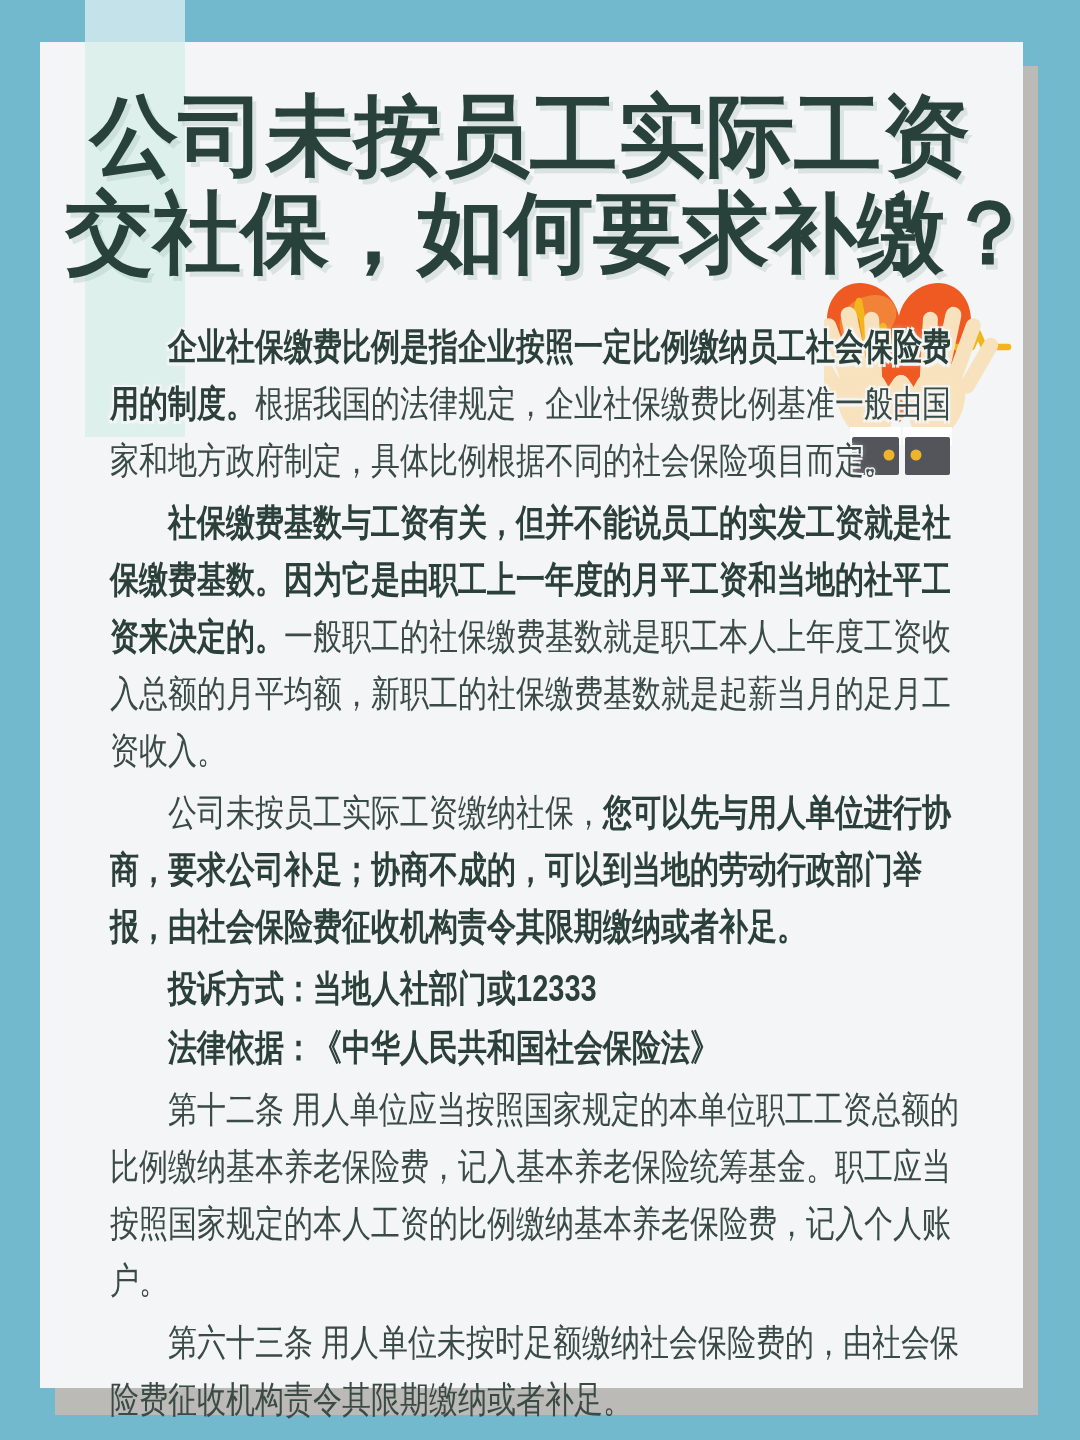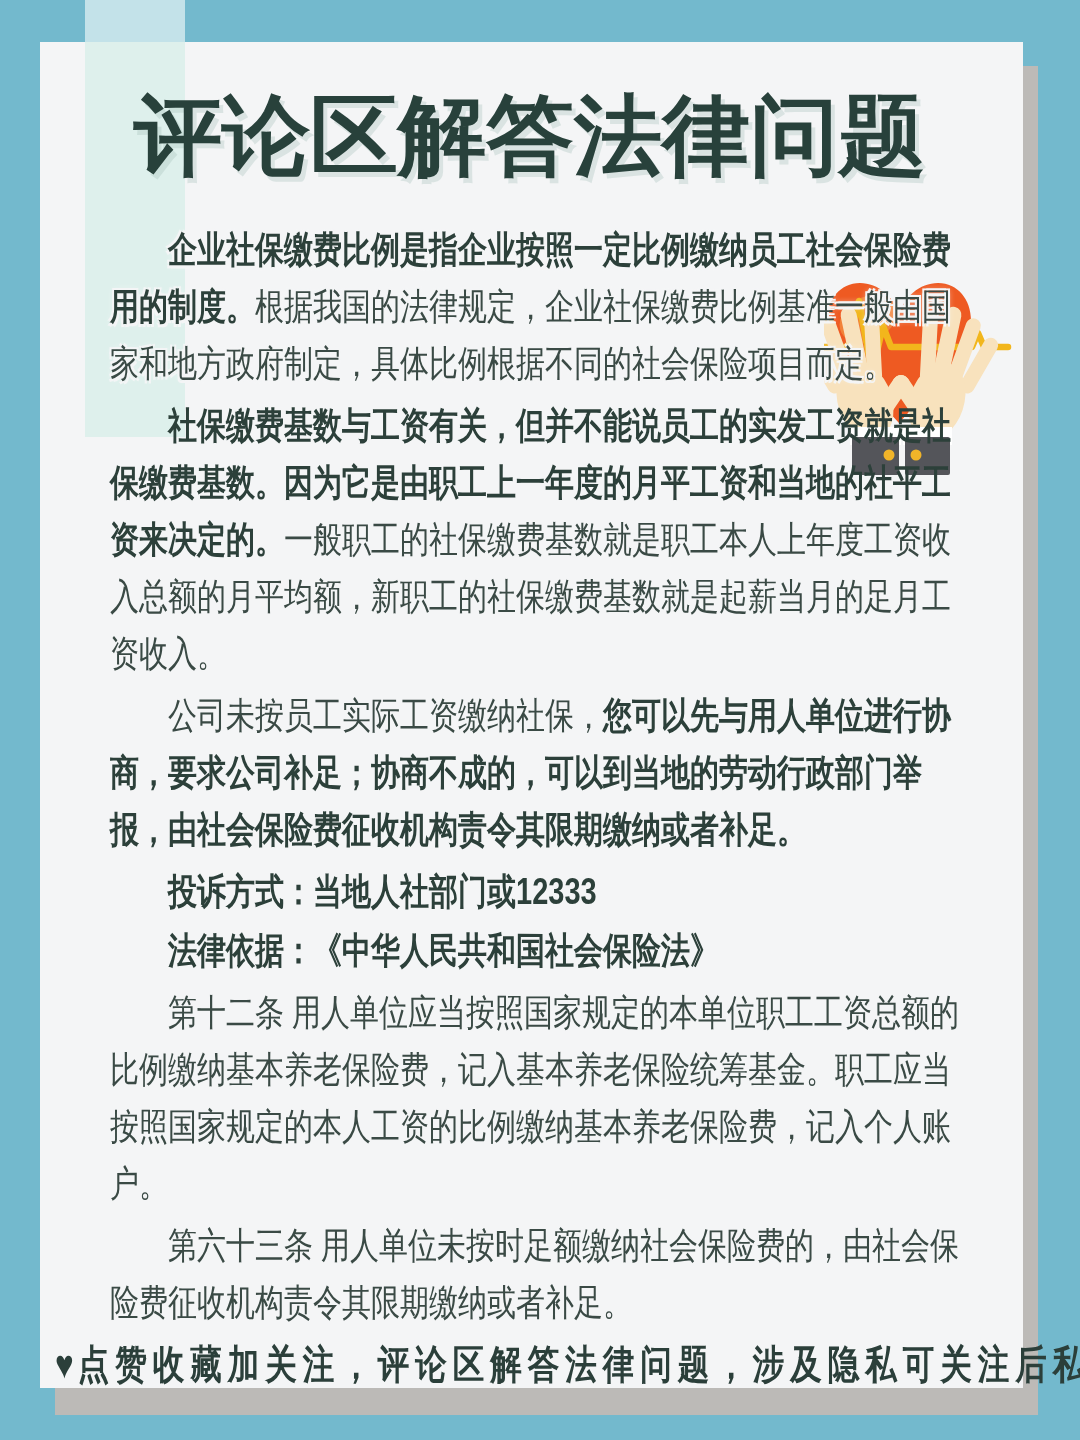--- a/index.html
+++ b/index.html
@@ -111,21 +111,22 @@
       <rect x="28" y="166" width="47" height="38" rx="2" fill="#54555a"></rect>
       <rect x="81" y="166" width="45" height="38" rx="2" fill="#54555a"></rect>
       <circle cx="65" cy="184" r="5.5" fill="#f0b429"></circle>
       <circle cx="92" cy="184" r="5.5" fill="#f0b429"></circle>
     </g>
   </svg>
 </div>
 
 <div class="content">
   <h1 class="title">
-    <span style="display:block">评论区解答法律问题</span>
+    <span style="display:block">公司未按员工实际工资</span>
+    <span style="display:block">交社保，如何要求补缴？</span>
   </h1>
 
   <div class="textcol">
     <p class="para halo"><span class="b">企业社保缴费比例是指企业按照一定比例缴纳员工社会保险费用的制度。</span><span class="r">根据我国的法律规定，企业社保缴费比例基准一般由国家和地方政府制定，具体比例根据不同的社会保险项目而定。</span></p>
 
     <p class="para"><span class="b">社保缴费基数与工资有关，但并不能说员工的实发工资就是社保缴费基数。因为它是由职工上一年度的月平工资和当地的社平工资来决定的。</span><span class="r">一般职工的社保缴费基数就是职工本人上年度工资收入总额的月平均额，新职工的社保缴费基数就是起薪当月的足月工资收入。</span></p>
 
     <p class="para"><span class="r">公司未按员工实际工资缴纳社保，</span><span class="b">您可以先与用人单位进行协商，要求公司补足；协商不成的，可以到当地的劳动行政部门举报，由社会保险费征收机构责令其限期缴纳或者补足。</span></p>
 
     <p class="para short"><span class="b">投诉方式：当地人社部门或12333</span></p>

